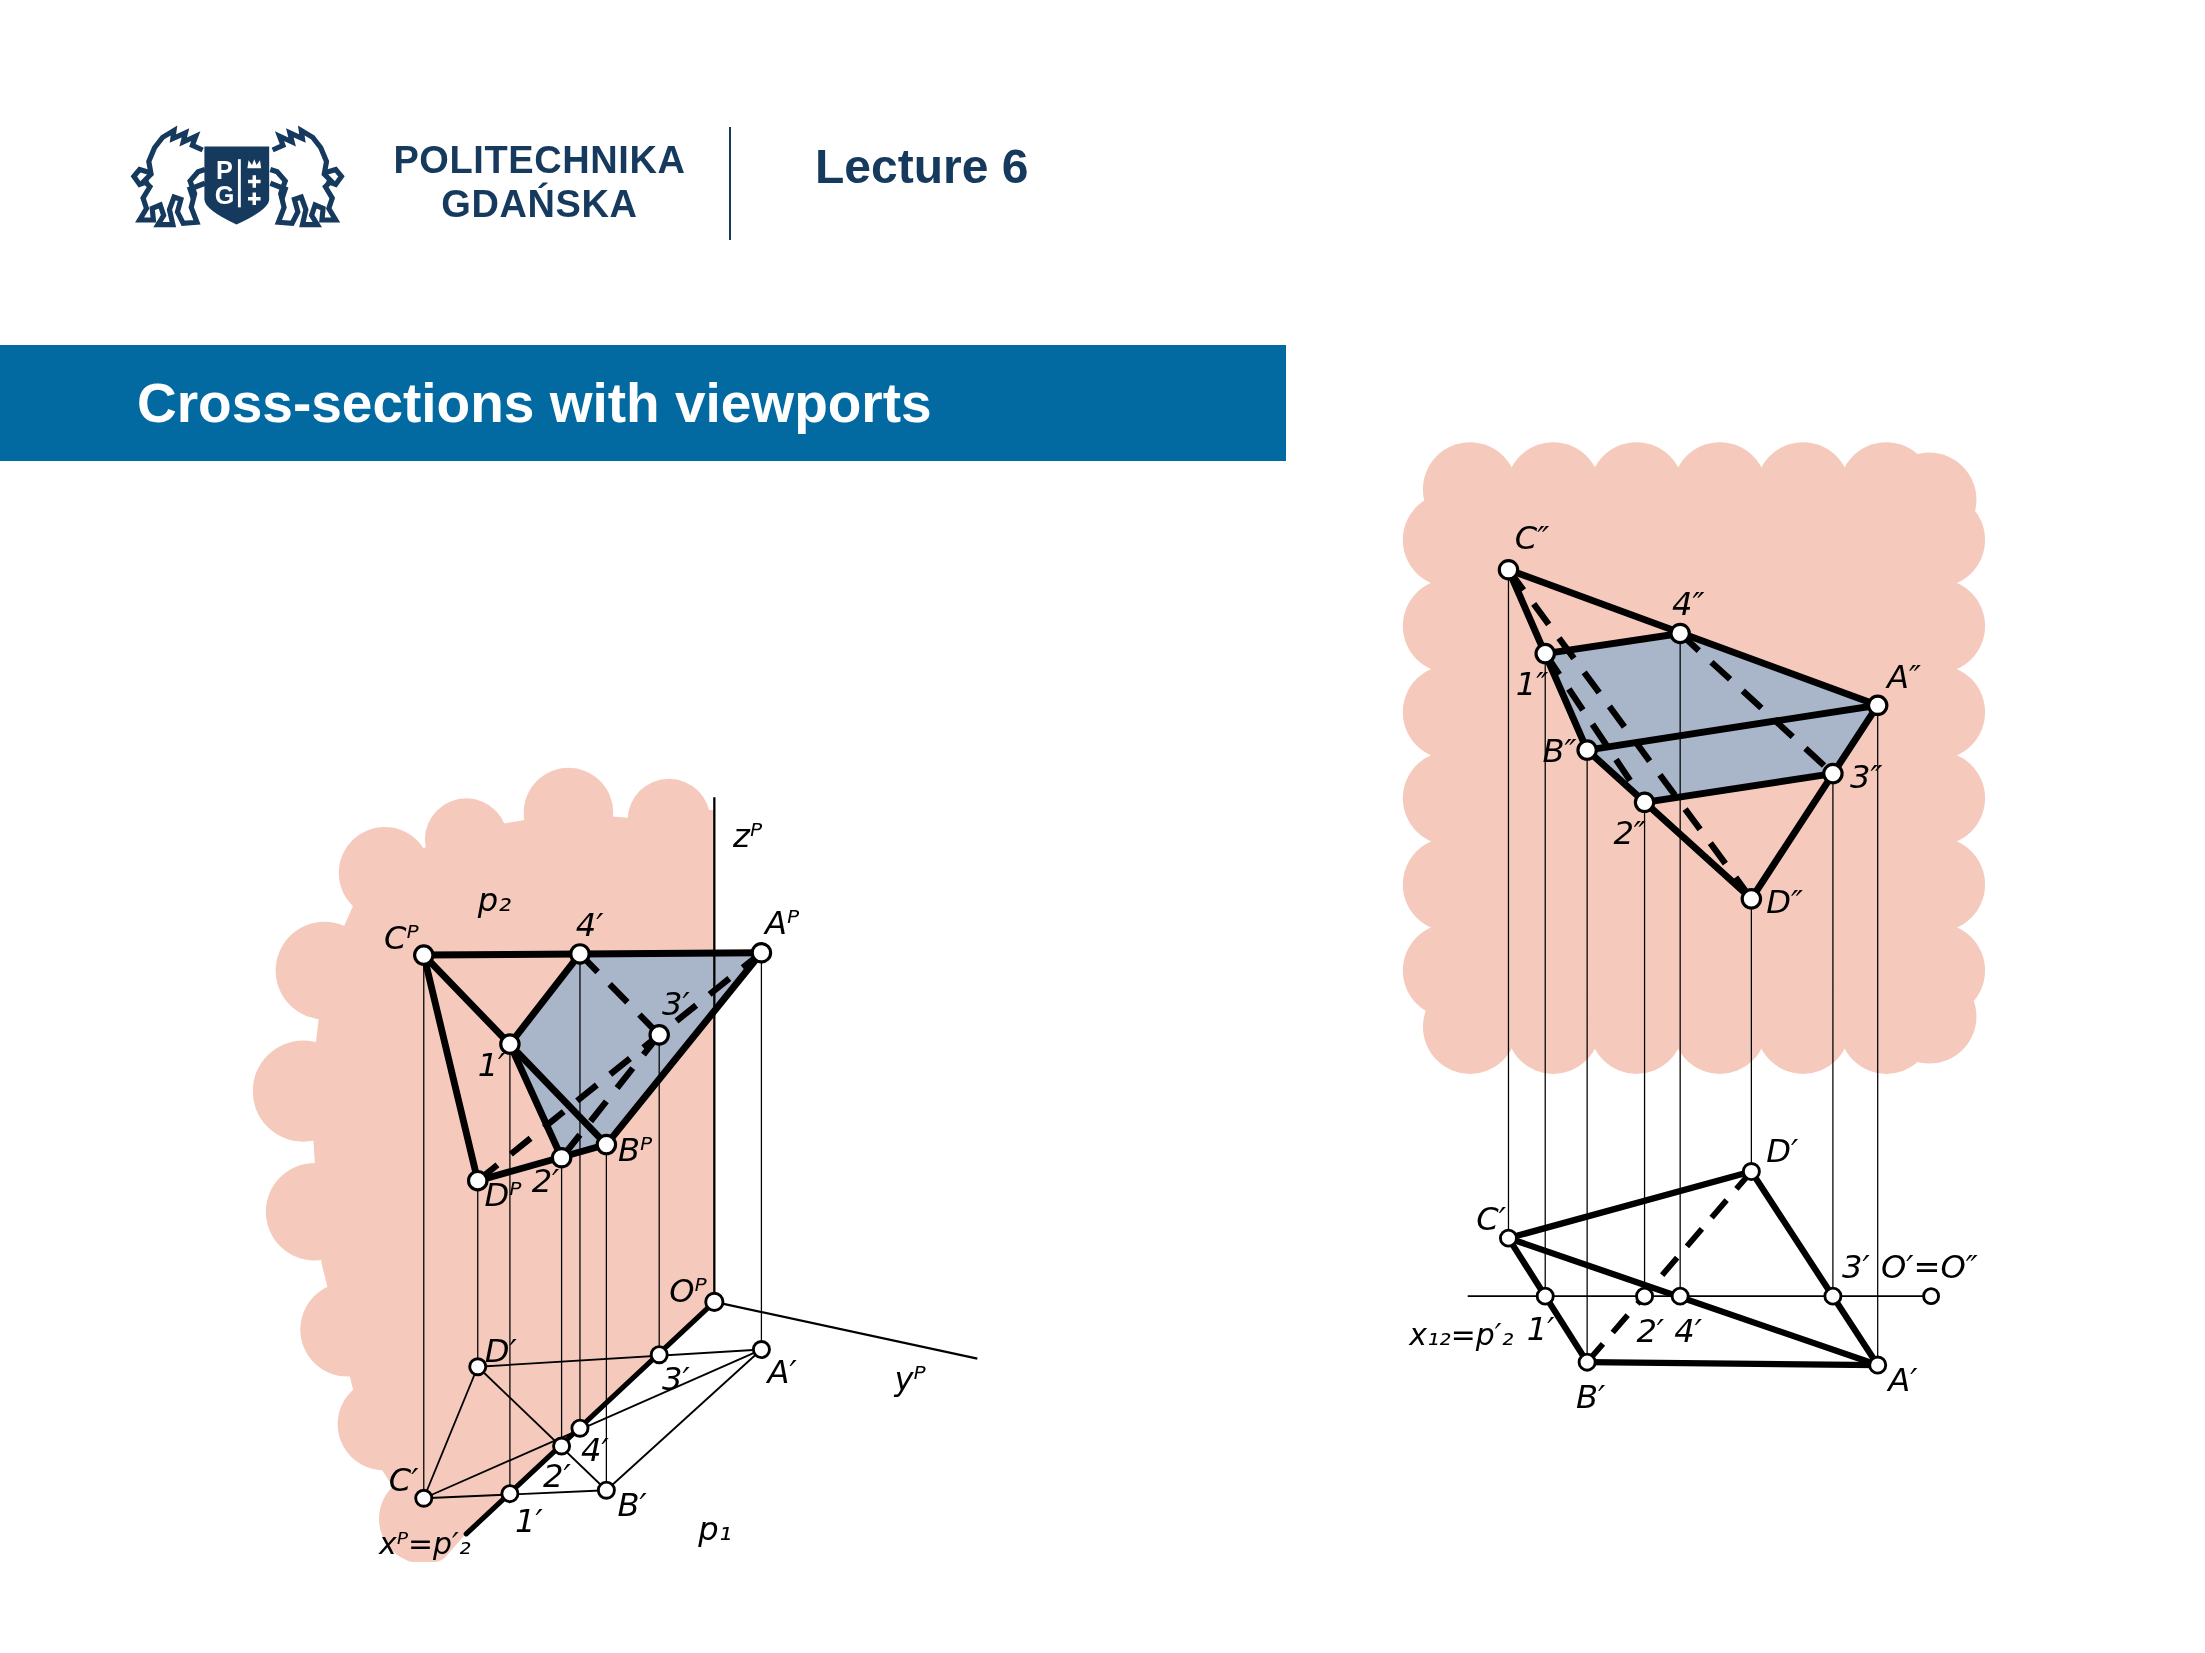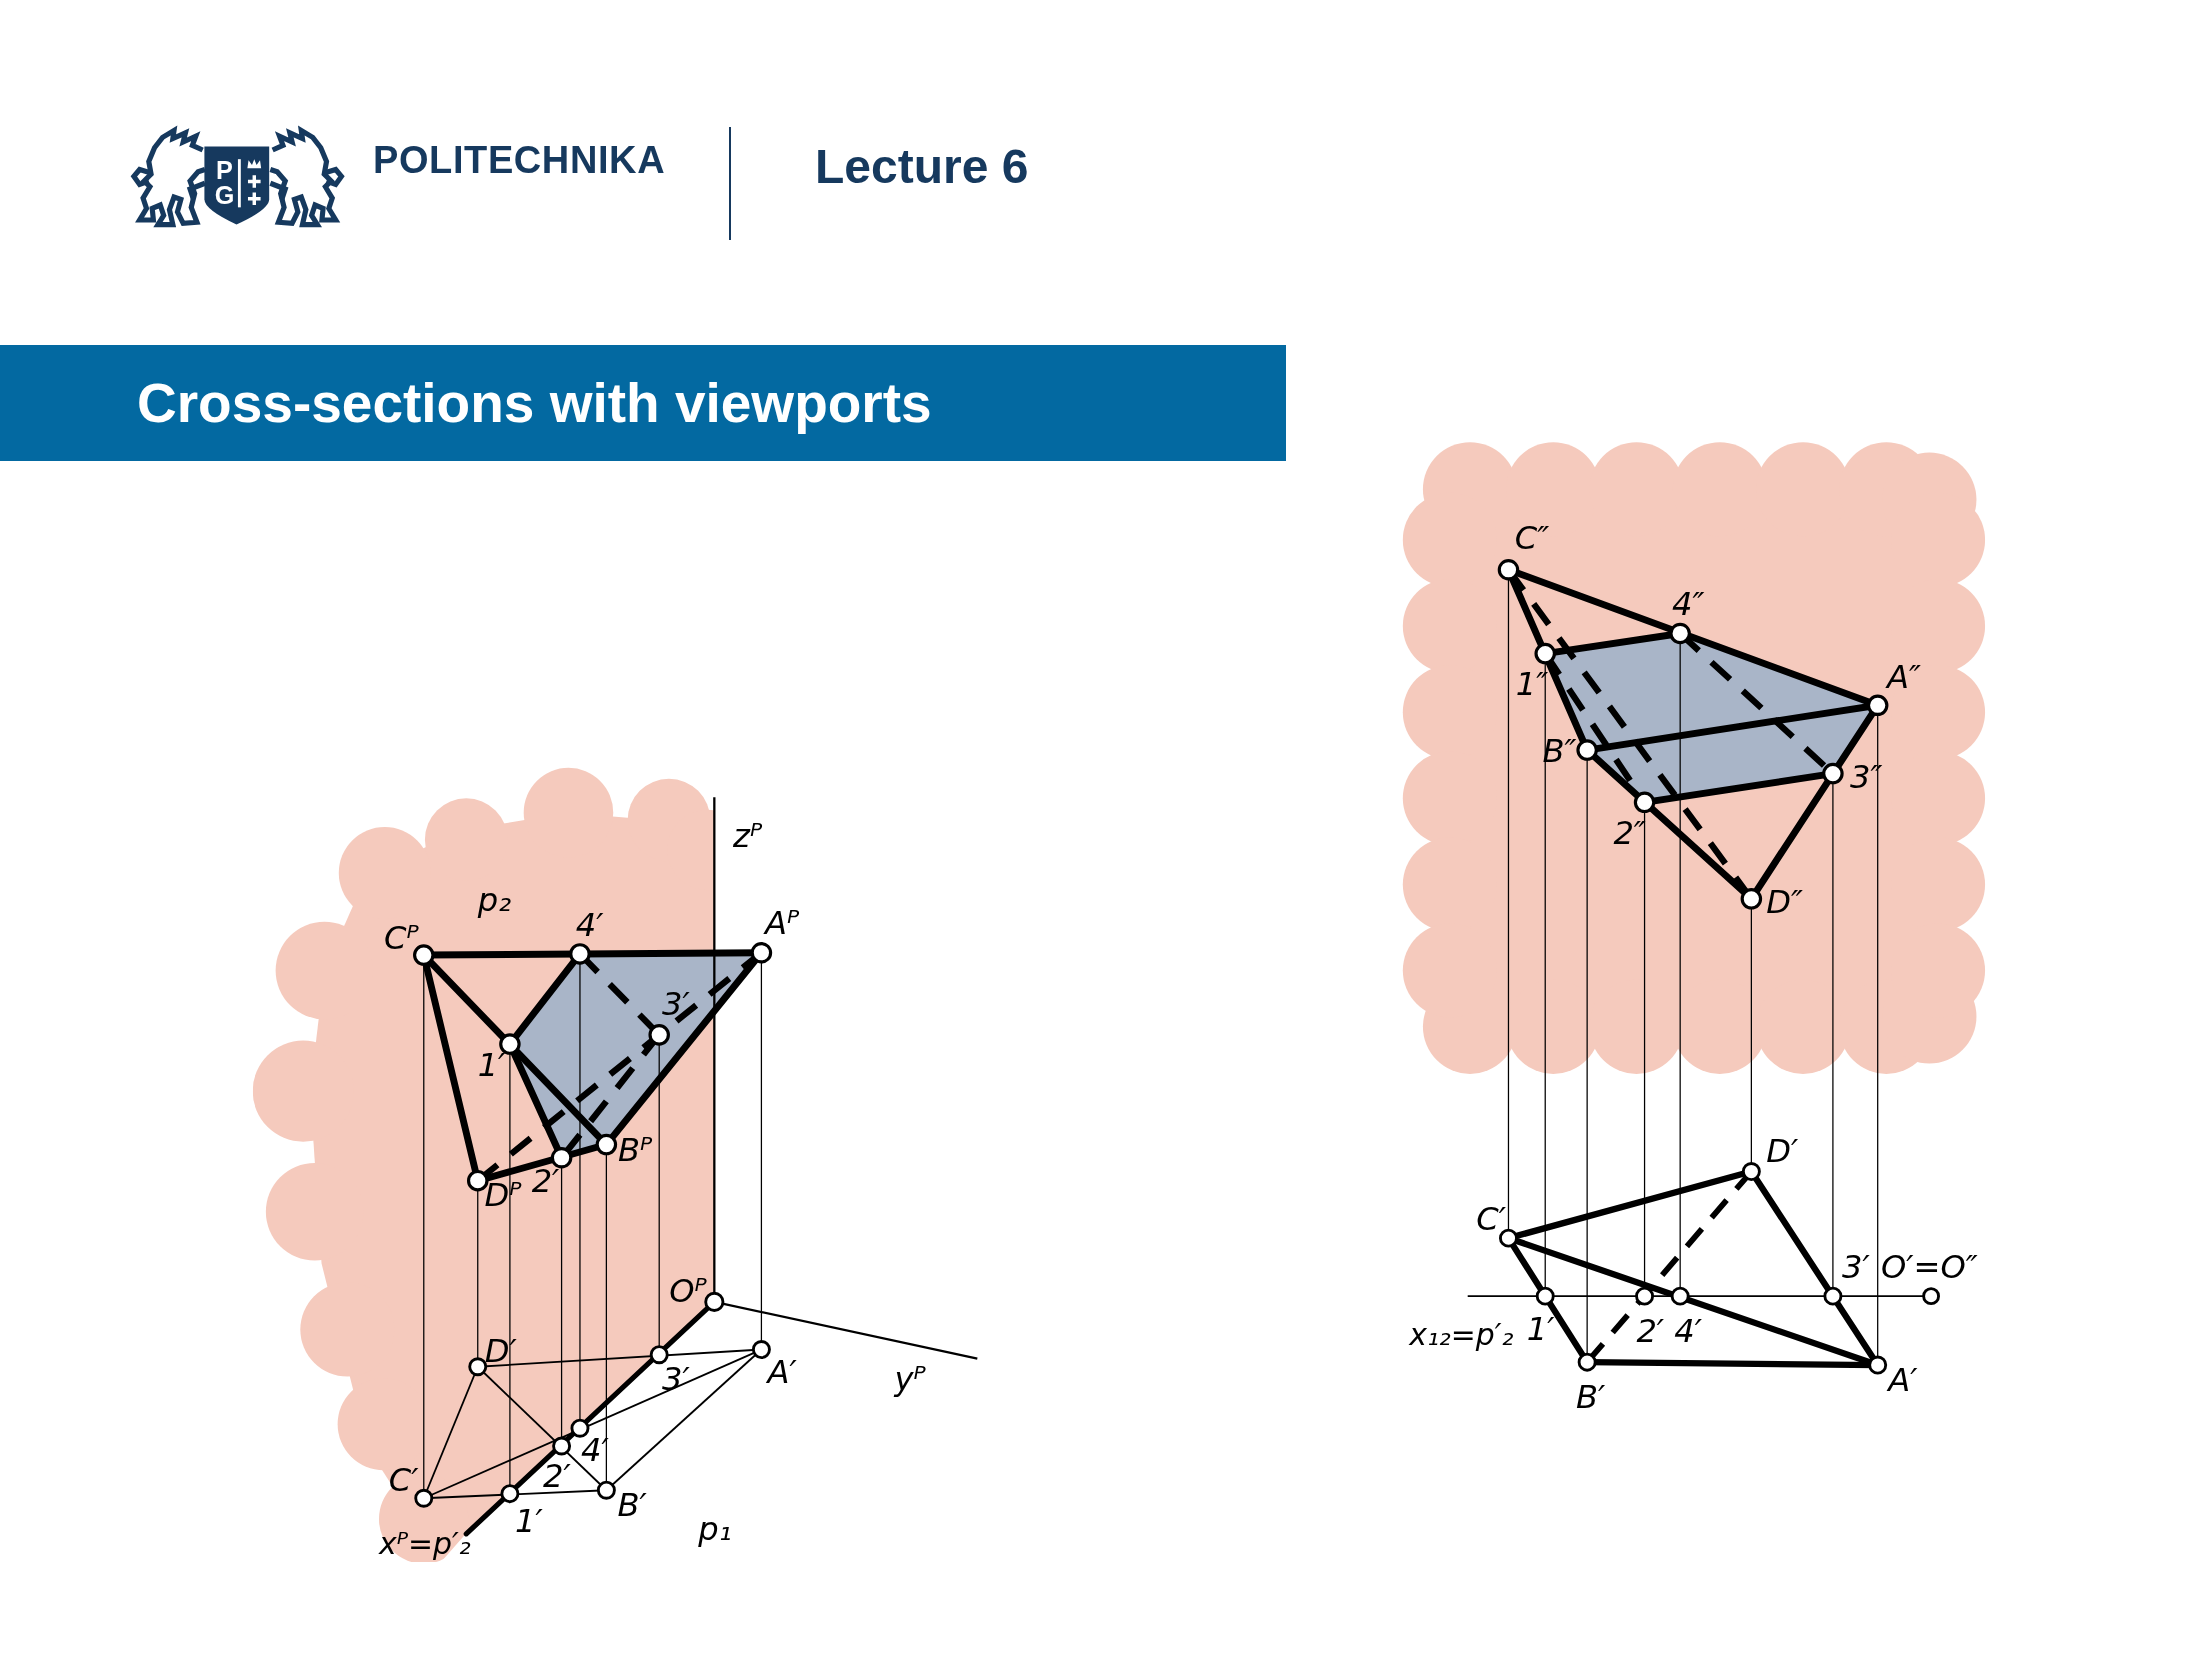--- a/index.html
+++ b/index.html
@@ -1,20 +1,20 @@
 <!DOCTYPE html>
 <html style="font-size:9.2px"><head>
 <meta charset="utf-8">
 <style>
   html,body{margin:0;padding:0;background:#ffffff;}
   #page{position:relative;width:2205px;height:1654px;overflow:hidden;background:#ffffff;
         font-family:"Liberation Sans", sans-serif;}
   .abs{position:absolute;}
   
-  #brand{left:373px;top:138px;width:333px;text-align:left;color:#16395e;font-weight:bold;
+  #brand{left:373px;top:138px;width:333px;text-align:center;color:#16395e;font-weight:bold;
          font-size:38px;line-height:44px;letter-spacing:0.6px;}
   #divider{left:729px;top:127px;width:2.3px;height:113px;background:#16395e;}
   #lecture{left:815px;top:141px;color:#16395e;font-weight:bold;font-size:48px;line-height:51px;}
   
   #banner{left:0;top:345px;width:1286px;height:116px;background:#0369a1;}
   #banner .t{position:absolute;left:137px;top:0;height:116px;line-height:116px;
              color:#ffffff;font-weight:bold;font-size:55px;white-space:nowrap;}
   
   svg{position:absolute;left:0;top:0;}
   .lbl{font-family:"DejaVu Sans", sans-serif;font-style:italic;font-size:56px;fill:#000;text-anchor:middle;}
@@ -58,20 +58,21 @@
 
       <path d="M430,294 L432,280 L438,288 L442,278 L446,288 L452,280 L454,294 Z" fill="#ffffff"></path>
 
       <path d="M439,306 h6 v8 h8 v6 h-8 v8 h-6 v-8 h-8 v-6 h8 Z" fill="#ffffff"></path>
       <path d="M439,336 h6 v8 h8 v6 h-8 v8 h-6 v-8 h-8 v-6 h8 Z" fill="#ffffff"></path>
     </g>
   </svg>
 
   <div class="abs" id="brand">
     <div>POLITECHNIKA</div>
+    <div>GDAŃSKA</div>
   </div>
 
   <div class="abs" id="divider"></div>
 
   <div class="abs" id="lecture">
     <div>Lecture 6</div>
   </div>
 
   <div class="abs" id="banner">
     <div class="t">Cross-sections with viewports</div>

